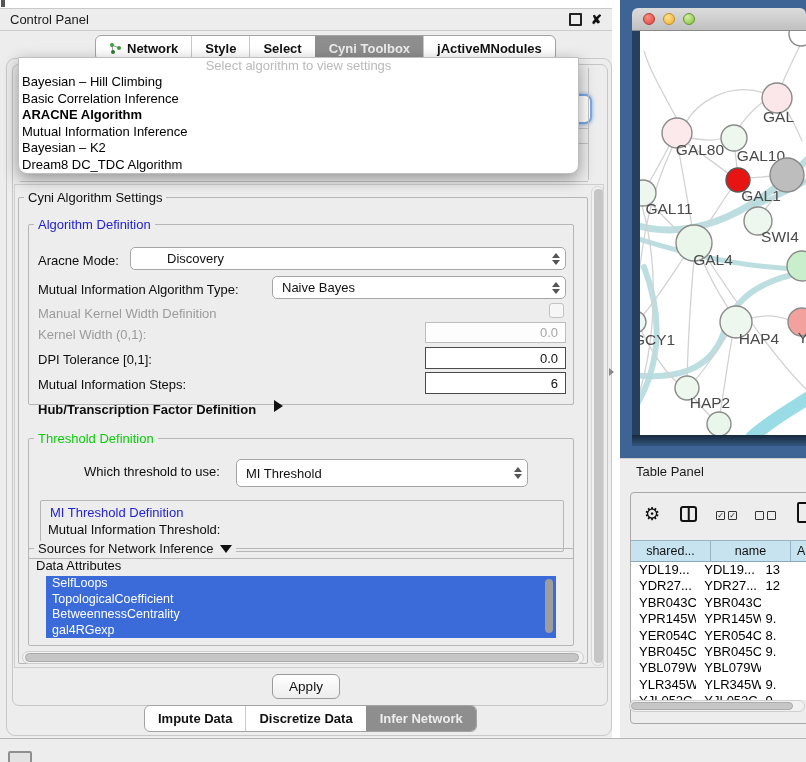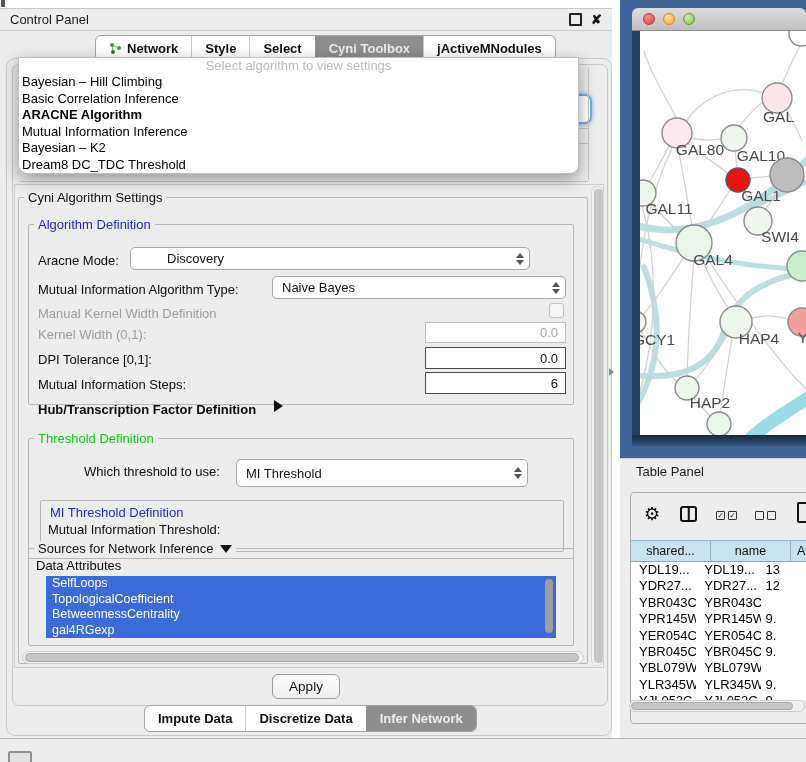--- a/index.html
+++ b/index.html
@@ -149,37 +149,37 @@
   <div class="abs frag-line" style="left:20px;top:181px;width:568px;height:1px;"></div>
 
   <div class="abs popup">
     <div class="hint">Select algorithm to view settings</div>
     <div id="dropdown-items">
         <div class="item">Bayesian – Hill Climbing</div>
         <div class="item">Basic Correlation Inference</div>
         <div class="item bold">ARACNE Algorithm</div>
         <div class="item">Mutual Information Inference</div>
         <div class="item">Bayesian – K2</div>
-        <div class="item">Dream8 DC_TDC Threshold</div>
+        <div class="item">Dream8 DC_TDC Algorithm</div>
       </div>
   </div>
 
   <div class="abs" style="left:14px;top:184px;width:590px;height:484px;border:1px solid #cfcfcf;box-sizing:border-box;"></div>
   <div class="abs vtrack" style="left:591px;top:186px;width:13px;height:480px;">
     <div class="vthumb" style="left:2px;top:2px;width:9px;height:474px;background:#c6c6c6;"></div>
   </div>
 
   <div class="abs fset" style="left:18px;top:197px;width:568px;height:465px;"></div>
   <span class="legend" style="left:24px;top:190px;">Cyni Algorithm Settings</span>
 
   <div class="abs fset" style="left:28px;top:224px;width:544px;height:179px;"></div>
   <span class="legend blue" style="left:34px;top:217px;">Algorithm Definition</span>
 
   <span class="blabel" style="left:38px;top:253px;">Aracne Mode:</span>
-  <div class="combo" style="left:130px;top:247px;width:400px;height:23px;padding-left:36px;">
+  <div class="combo" style="left:130px;top:247px;width:436px;height:23px;padding-left:36px;">
     <span>Discovery</span>
     <span class="stepper"></span>
   </div>
 
   <span class="blabel" style="left:38px;top:282px;">Mutual Information Algorithm Type:</span>
   <div class="combo" style="left:272px;top:276px;width:294px;height:23px;">
     <span>Naive Bayes</span>
     <span class="stepper"></span>
   </div>
 

